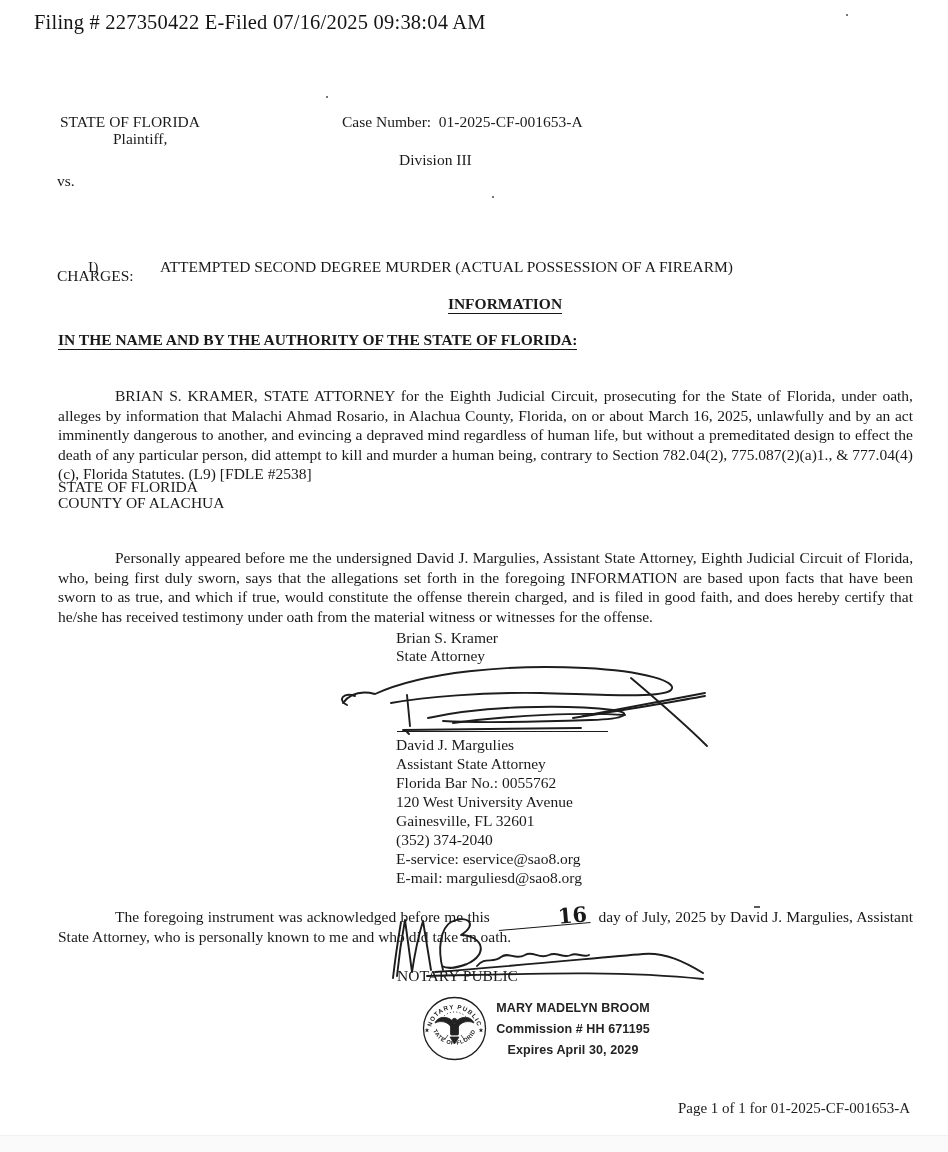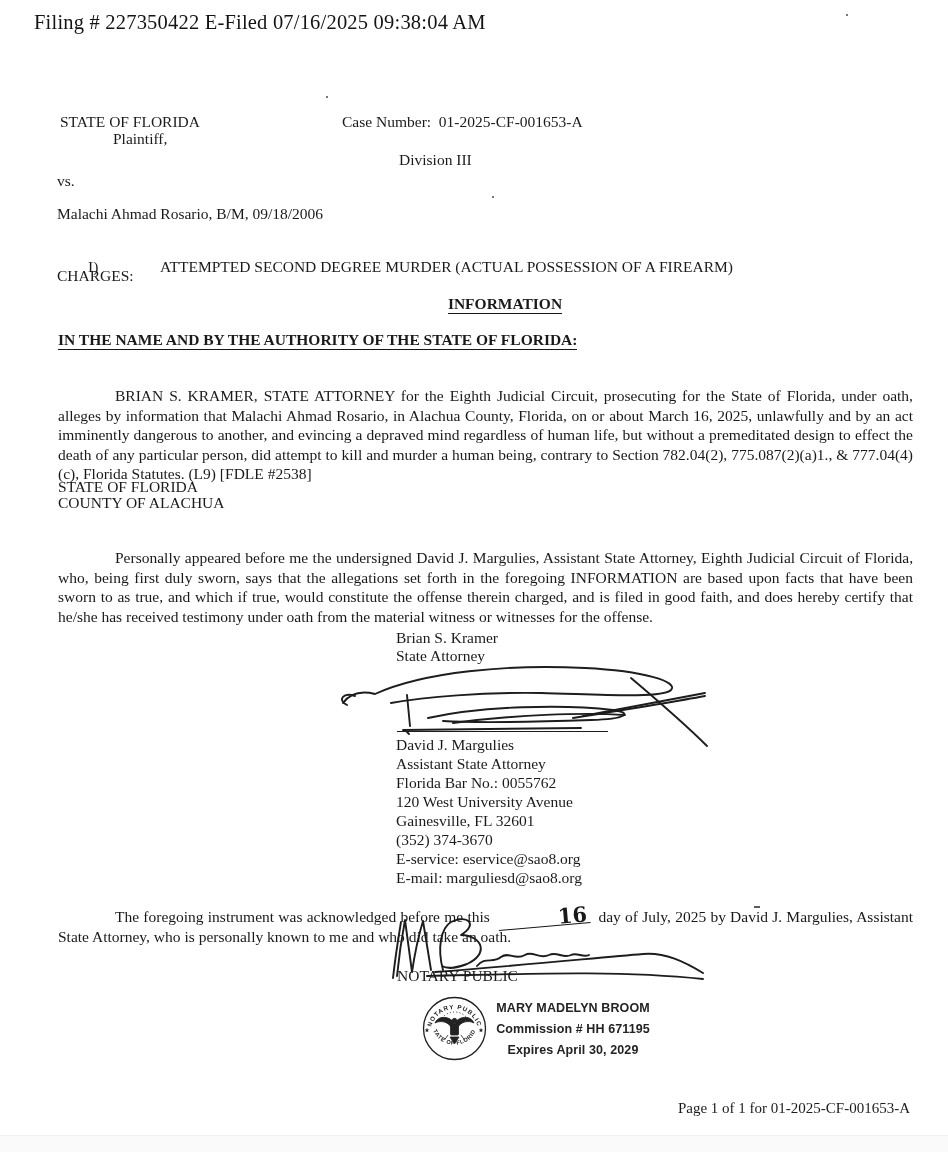--- a/index.html
+++ b/index.html
@@ -46,21 +46,20 @@
   </div>
 
   <div class="abs t" style="left:60px;top:112px;">STATE OF FLORIDA</div>
   <div class="abs t" style="left:113px;top:129px;">Plaintiff,</div>
   <div class="abs t" style="left:342px;top:112px;">
     <span>Case Number:</span>&nbsp;
     <span>01-2025-CF-001653-A</span>
   </div>
   <div class="abs t" style="left:399px;top:150px;">Division III</div>
   <div class="abs t" style="left:57px;top:171px;">vs.</div>
-  <div class="abs t" style="left:57px;top:204px;">Malachi Ahmad Rosario, B/M, 09/18/2006</div>
   <div class="abs t" style="left:57px;top:240px;margin-top:26px;">CHARGES:</div>
   <div>
     <span class="abs t" style="left:88px;top:257px;">I)</span>
     <span class="abs t" style="left:160px;top:257px;">ATTEMPTED SECOND DEGREE MURDER (ACTUAL POSSESSION OF A FIREARM)</span>
   </div>
 
   <div class="abs" style="left:60px;top:295px;width:890px;text-align:center;font-size:15.5px;">
     <span class="bold ul">INFORMATION</span>
   </div>
 
@@ -90,21 +89,21 @@
     <path d="M 70 70 L 248 68"></path>
   </svg>
 
   <div class="sigline" style="left:397px;top:731px;width:211px;"></div>
 
   <div class="abs t" style="left:396px;top:735px;">David J. Margulies</div>
   <div class="abs t" style="left:396px;top:754px;">Assistant State Attorney</div>
   <div class="abs t" style="left:396px;top:773px;">Florida Bar No.: 0055762</div>
   <div class="abs t" style="left:396px;top:792px;">120 West University Avenue</div>
   <div class="abs t" style="left:396px;top:811px;">Gainesville, FL 32601</div>
-  <div class="abs t" style="left:396px;top:830px;">(352) 374-3670</div>
+  <div class="abs t" style="left:396px;top:830px;">(352) 374-2040</div>
   <div class="abs t" style="left:396px;top:849px;">E-service: eservice@sao8.org</div>
   <div class="abs t" style="left:396px;top:868px;">E-mail: marguliesd@sao8.org</div>
 
   <div class="para" style="top:887px;line-height:20px;">
     <span>The foregoing instrument was acknowledged before me this</span>
     <span class="day">16</span>
     <span>day of July, 2025 by David J. Margulies, Assistant State Attorney, who is personally known to me and who did take an oath.</span>
   </div>
 
   <svg class="scrawl" style="left:385px;top:908px;" width="320" height="75" viewBox="0 0 320 75" aria-hidden="true">

